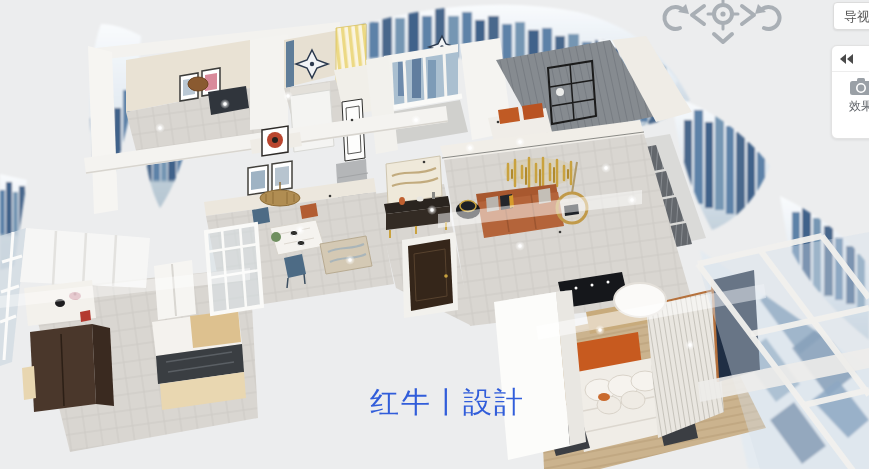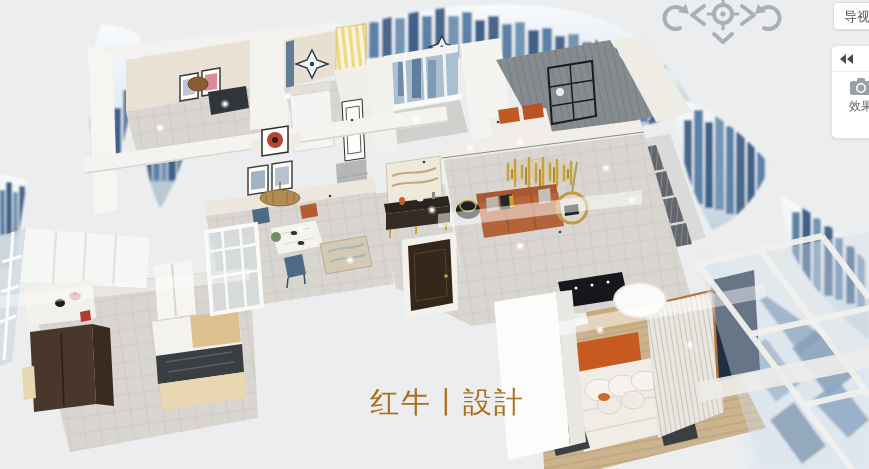--- a/index.html
+++ b/index.html
@@ -1,20 +1,20 @@
 <!DOCTYPE html>
 <html><head>
 <meta charset="utf-8">
 <style>
   html,body{margin:0;padding:0;}
   body{font-family:"Liberation Sans","DejaVu Sans",sans-serif;}
   #stage{position:relative;width:869px;height:469px;overflow:hidden;background:#ecedee;}
   #scene{position:absolute;left:0;top:0;}
   .watermark{position:absolute;left:370px;top:383px;font-size:29px;font-weight:300;
-    color:#a16207;letter-spacing:2px;opacity:.9;user-select:none;}
+    color:#1d4ed8;letter-spacing:2px;opacity:.9;user-select:none;}
   .nav-view-btn{position:absolute;left:833px;top:2px;height:28px;line-height:28px;
     padding:0 10px;background:#fff;border:1px solid #dcdcdc;border-radius:4px;
     font-size:13px;color:#555;white-space:nowrap;box-shadow:0 1px 2px rgba(0,0,0,.08);cursor:pointer;}
   .side-panel{position:absolute;left:831px;top:45px;width:58px;height:92px;background:#fff;
     border:1px solid #e2e2e2;border-radius:6px;box-shadow:0 1px 3px rgba(0,0,0,.08);}
   .side-panel .collapse-row{height:25px;border-bottom:1px solid #ededed;display:flex;
     align-items:center;padding-left:8px;cursor:pointer;}
   .side-panel .tool{display:flex;flex-direction:column;align-items:center;padding-top:6px;cursor:pointer;}
   .side-panel .tool-label{font-size:12px;color:#5f6368;margin-top:3px;}
   .compass{position:absolute;left:660px;top:0;width:124px;height:50px;overflow:visible;}

